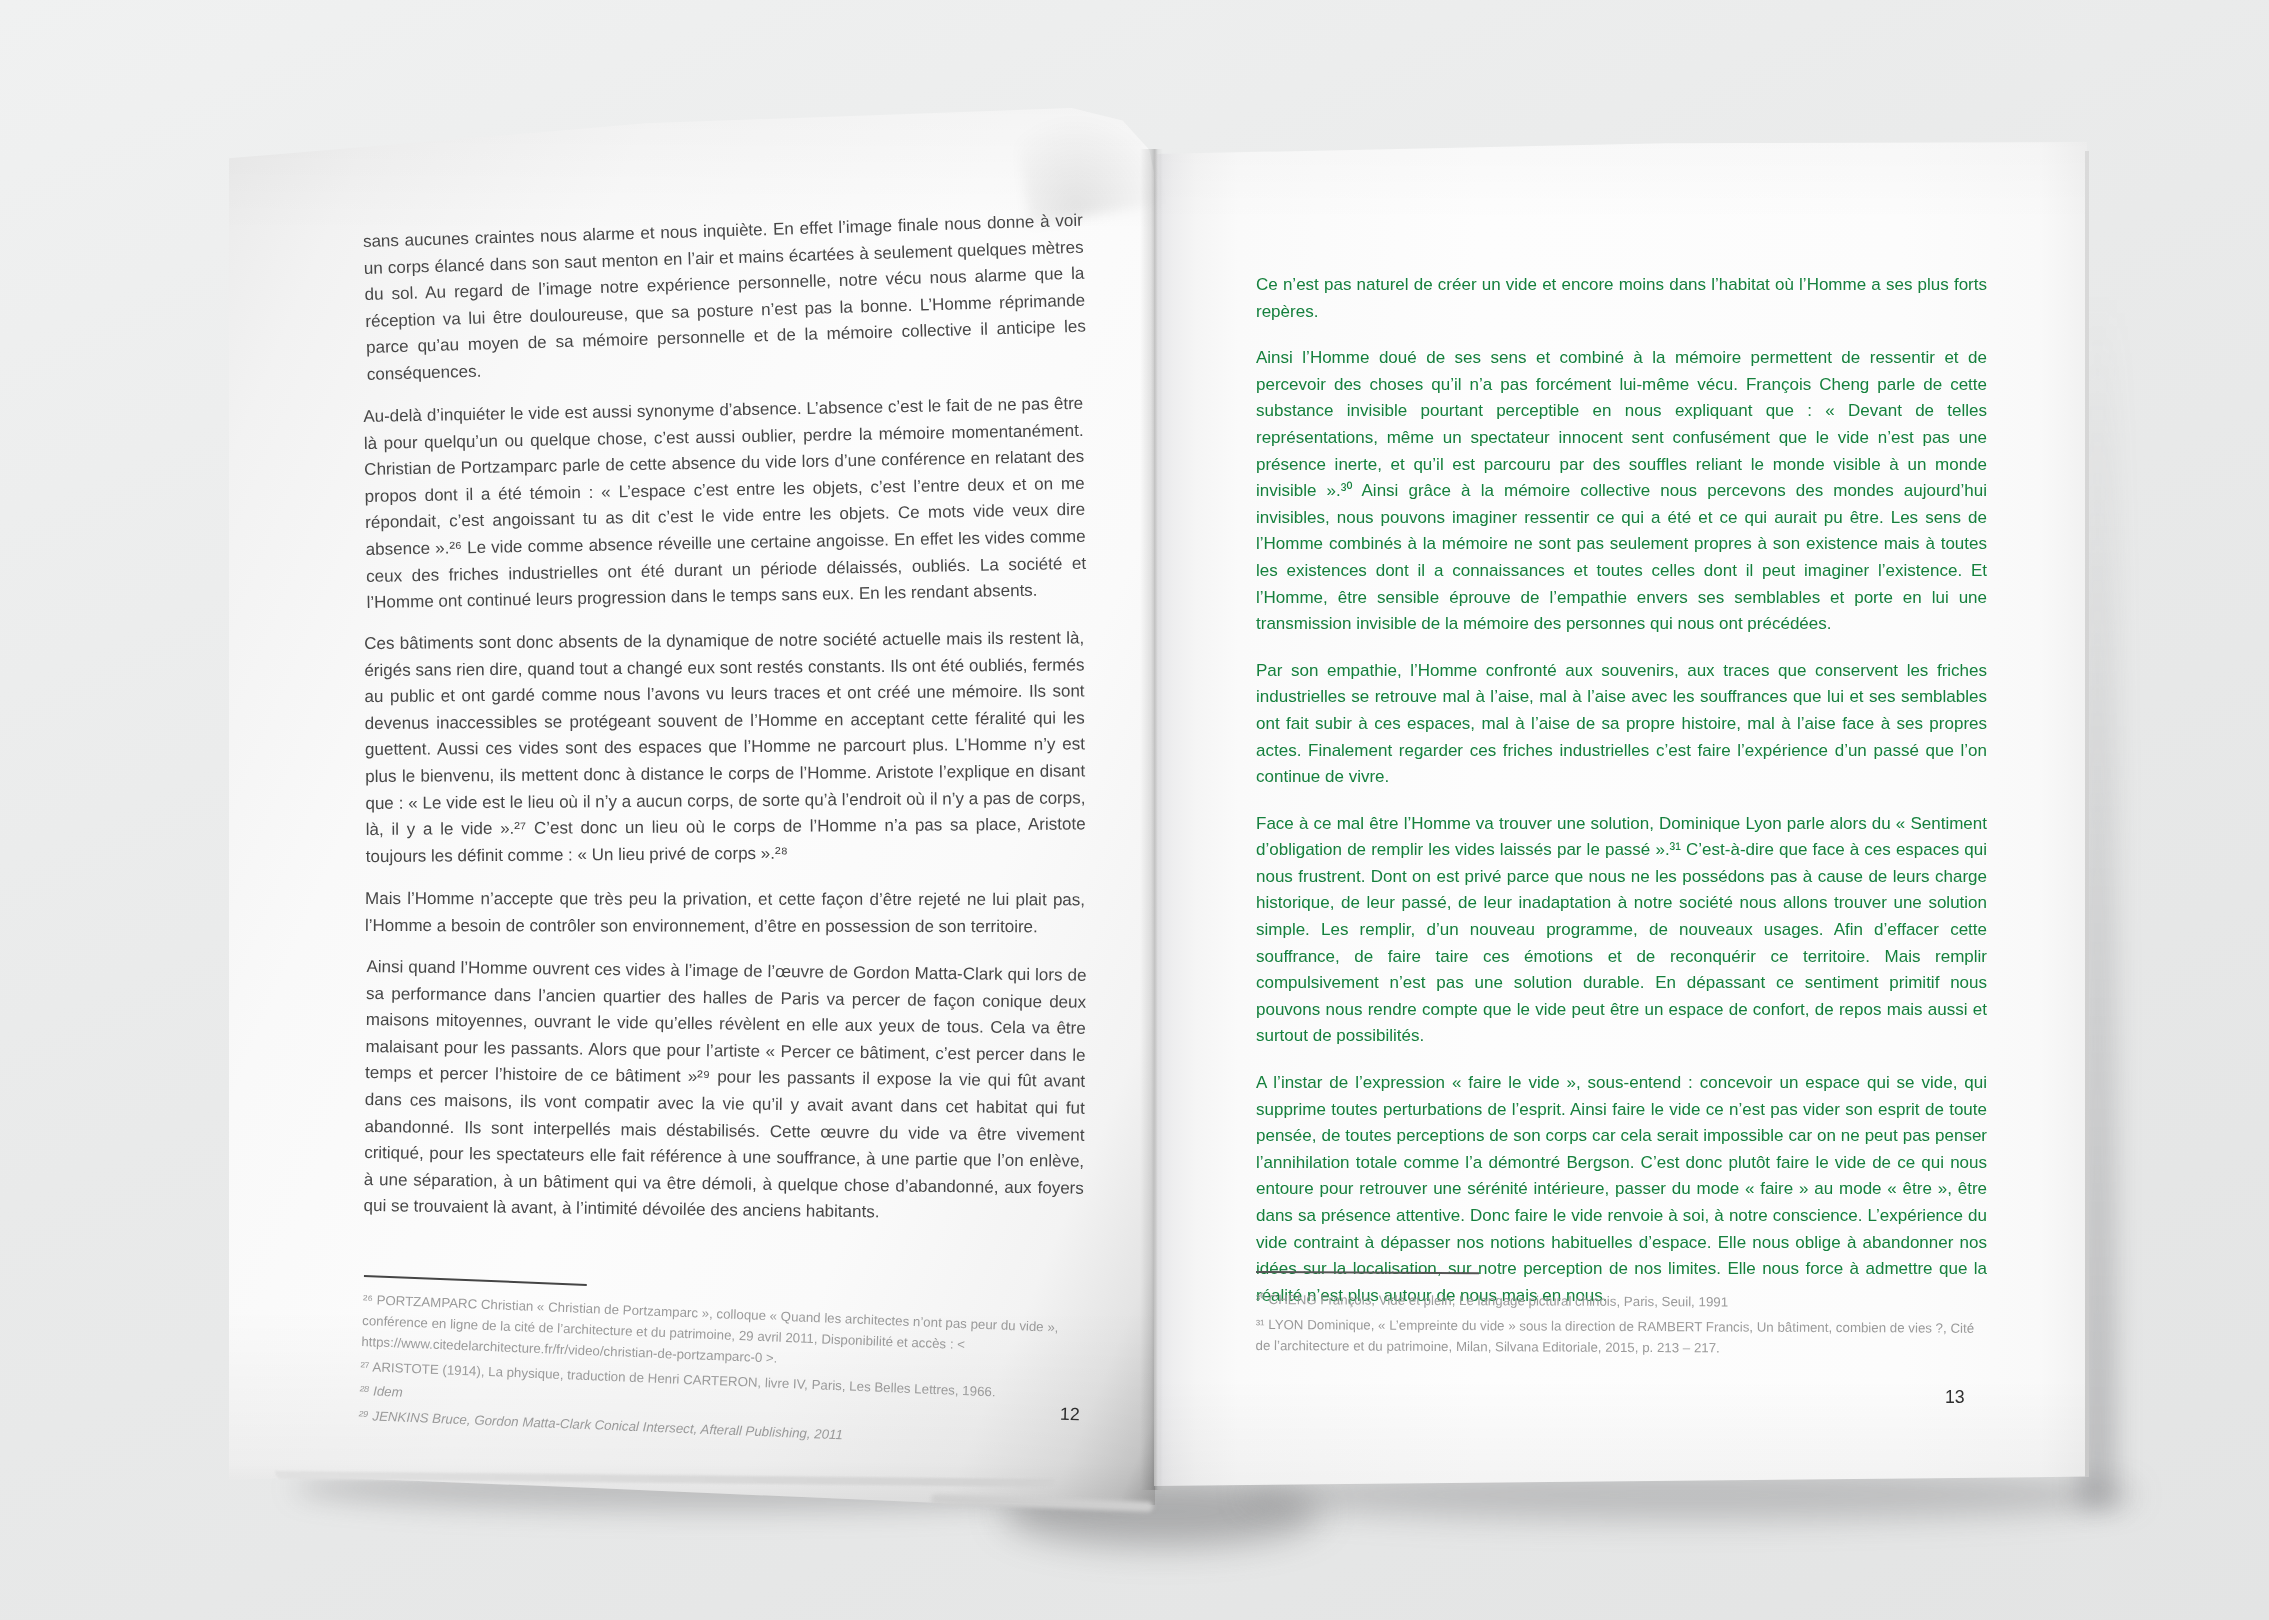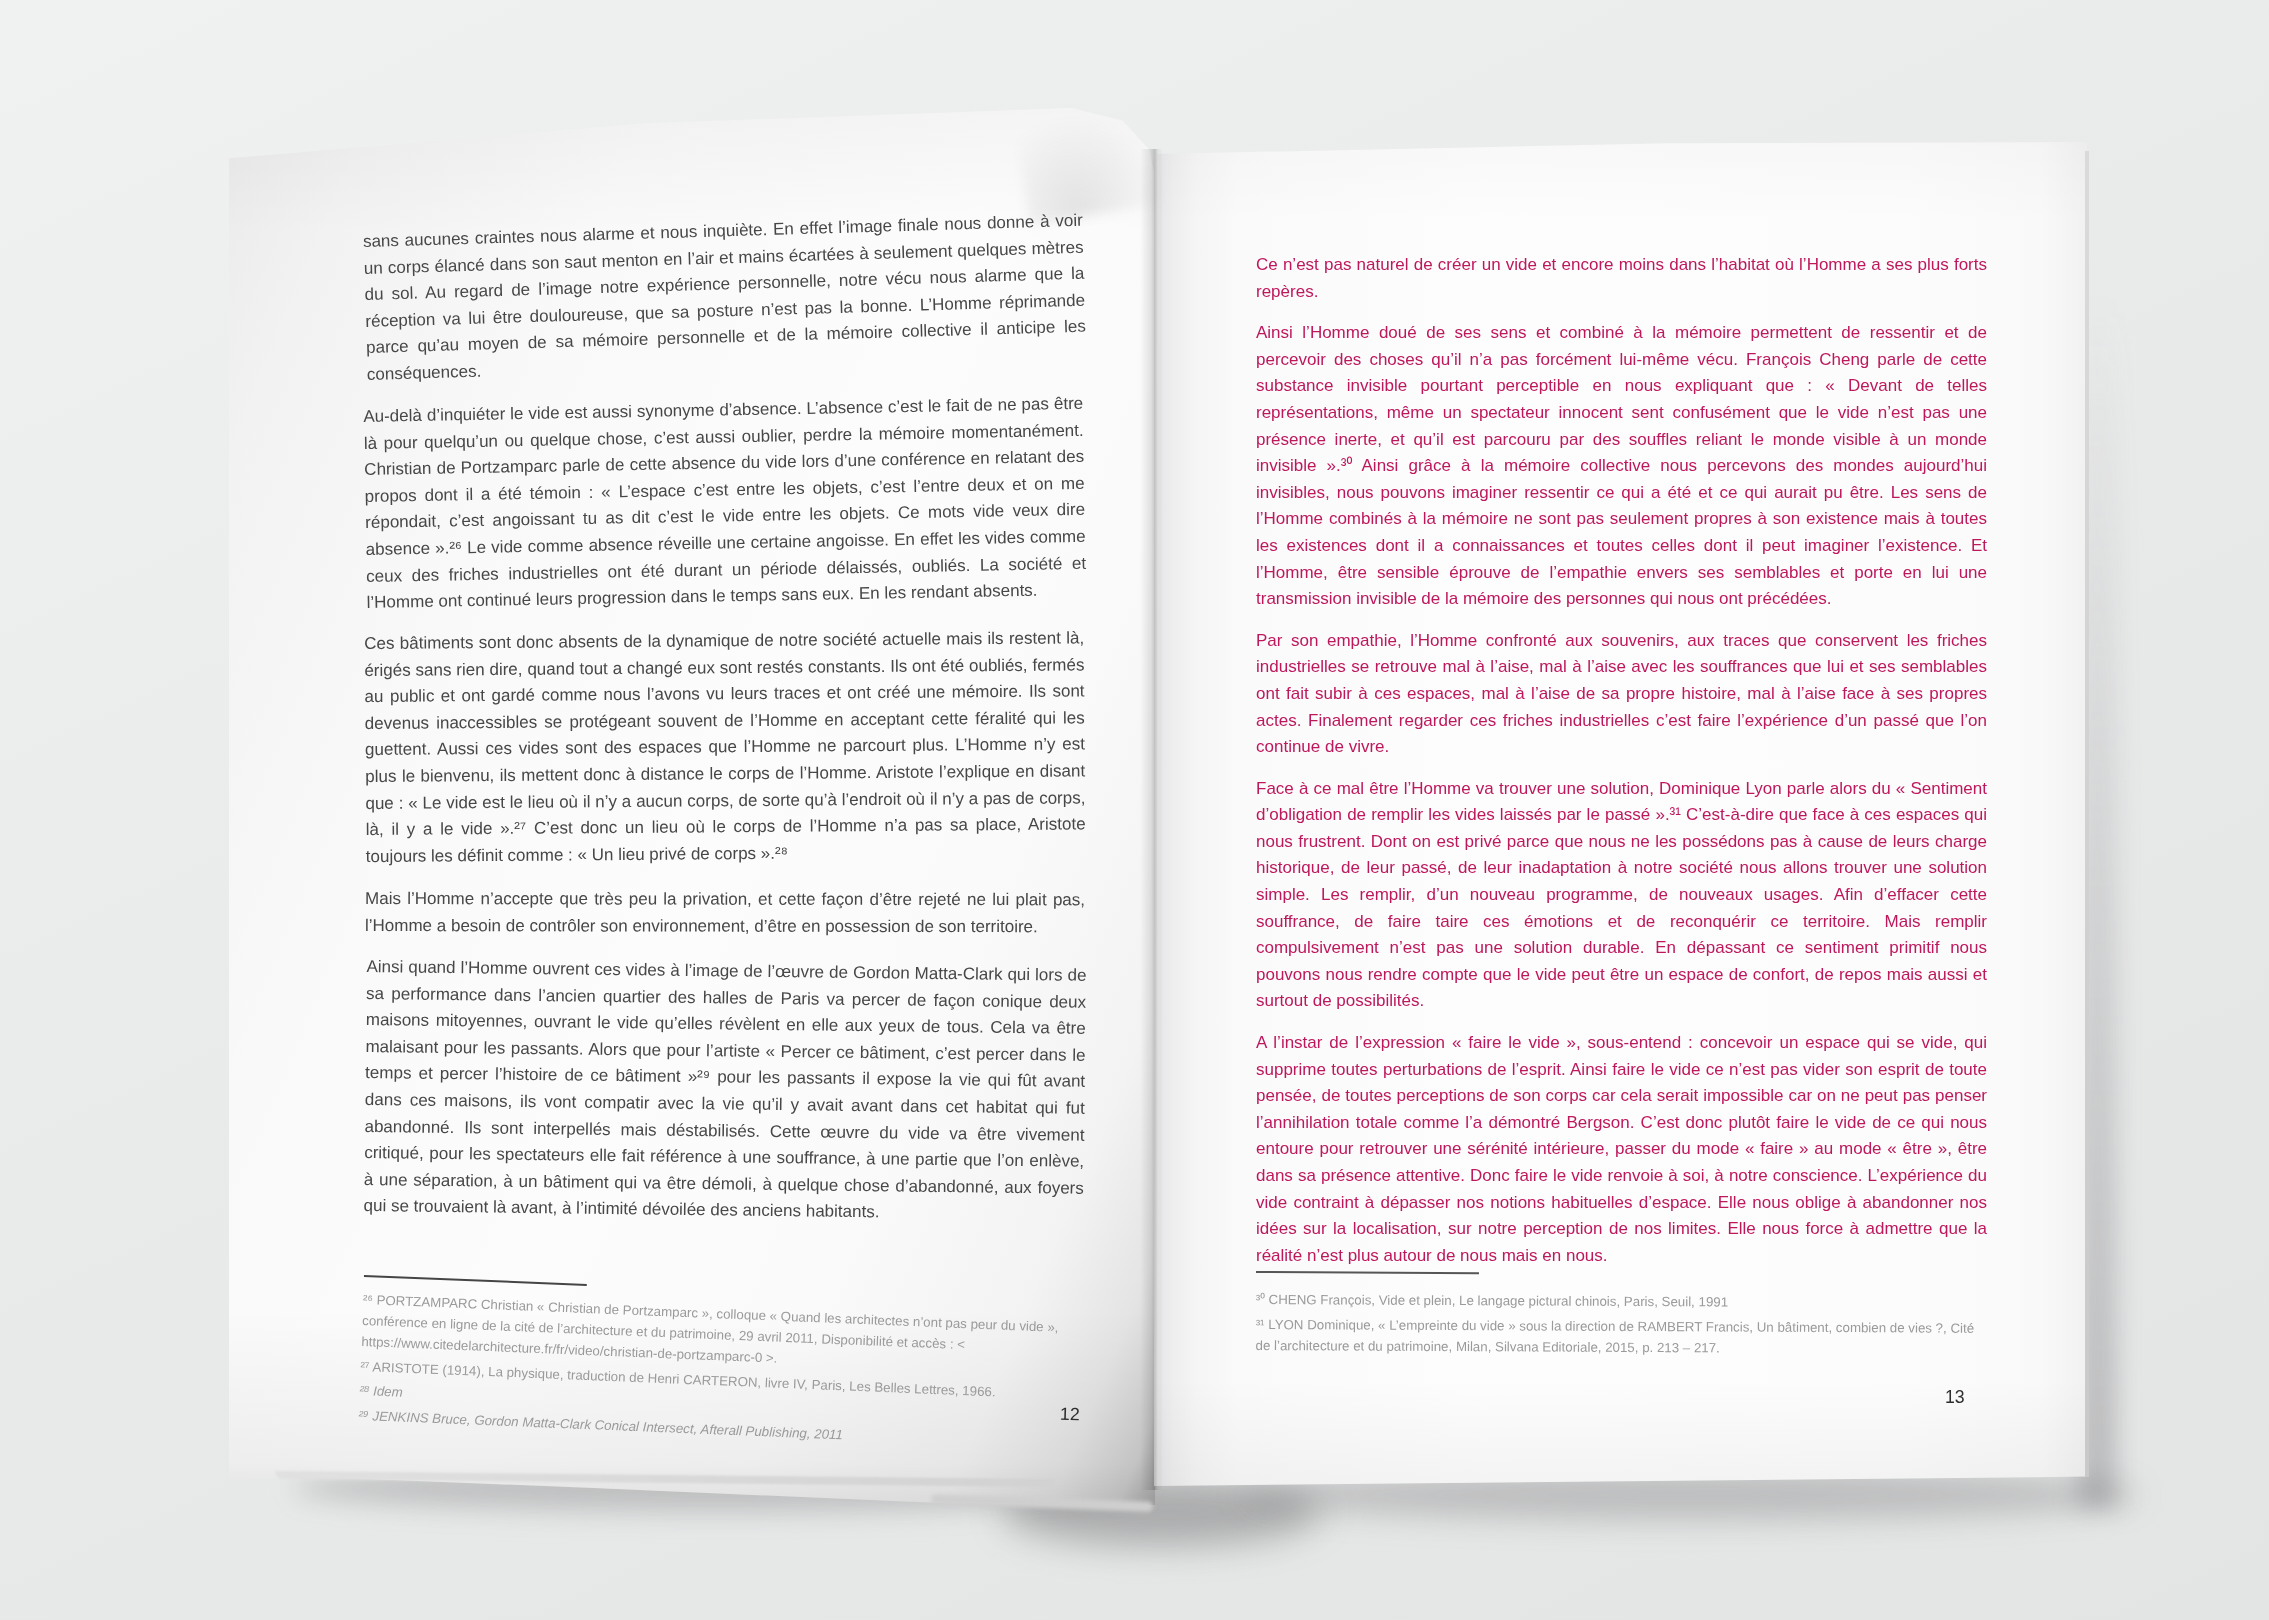--- a/index.html
+++ b/index.html
@@ -39,21 +39,21 @@
     background:radial-gradient(ellipse at 32% 92%,rgba(0,0,0,.09),rgba(0,0,0,0) 62%);filter:blur(5.3px);pointer-events:none;}
   .stack-left{position:absolute;left:275px;top:1475px;width:780px;height:8px;z-index:2;transform:rotate(.6deg);
     background:linear-gradient(90deg,#e1e1e1,#d2d2d2);filter:blur(1.3px);border-radius:0 0 7px 7px;}
   .stack-gutter{position:absolute;left:931px;top:1498px;width:222px;height:9.8px;z-index:2;transform:rotate(2deg);
     background:#cfcfcf;filter:blur(2.2px);border-radius:5.3px;}
   
   .textcol{position:absolute;z-index:3;}
   .text-left{left:365px;top:229px;width:720px;}
   .text-right{left:1256px;top:252px;width:731px;}
   .para{font-size:17px;line-height:26.6px;color:#474747;text-align:justify;margin:0 0 15px 0;transform-origin:0 50%;}
-  .text-right .para{color:#be185d;}
+  .text-right .para{color:#15803d;margin-top:20px;}
   .w1{transform:rotate(-1.7deg);} .w2{transform:rotate(-1.05deg);} .w3{transform:rotate(-.45deg);}
   .w4{transform:rotate(.1deg);}  .w5{transform:rotate(.7deg);}
   .fnblock{position:absolute;z-index:3;transform-origin:0 0;}
   .fnblock-left{left:364px;top:1275px;width:720px;transform:rotate(2.3deg);}
   .fnblock-right{left:1256px;top:1271px;width:736px;transform:rotate(.3deg);}
   .fnrule{width:223px;border:none;border-top:2.7px solid #454545;margin:0 0 12.4px 0;}
   .fnblock-right .fnrule{border-top-color:#565656;margin-bottom:16px;}
   .fn{font-size:13.3px;line-height:21px;color:#9a9a9a;margin:0 0 3.5px 0;text-align:left;}
   .fn.italic{font-style:italic;}
   .pagenum{position:absolute;z-index:3;font-size:17.7px;color:#2e2e2e;}

